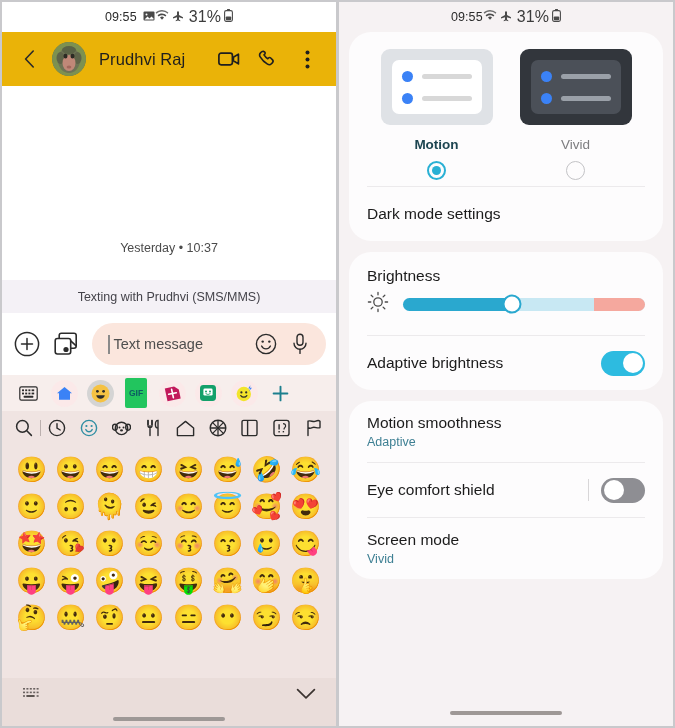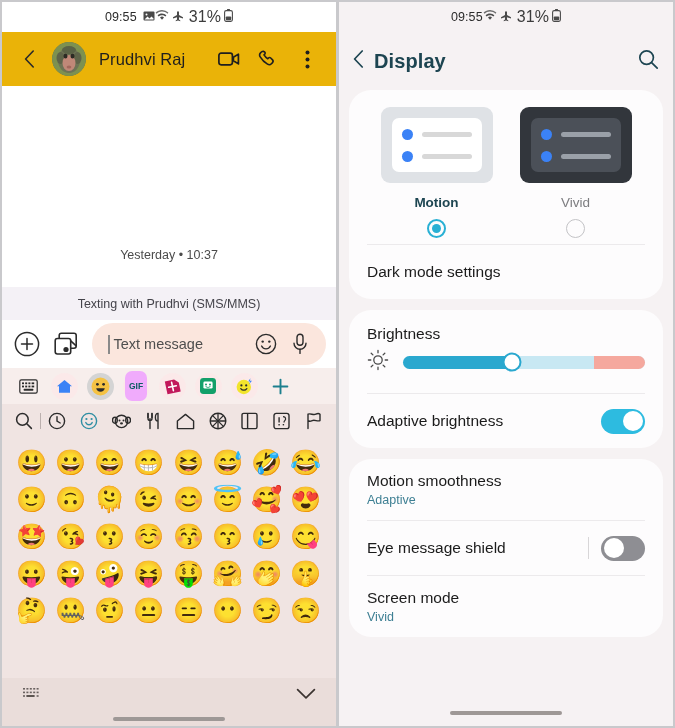--- a/index.html
+++ b/index.html
@@ -59,21 +59,21 @@
     text-align: center; font-size: 12.5px; color: #4b4b4b;
   }
   .sms-banner {
     position: absolute; left: 0; right: 0; bottom: 0;
     background: #f4f1f6; height: 33px;
     display: flex; align-items: center; justify-content: center;
     font-size: 12.5px; color: #44434a;
   }
 
   .compose-row {
-    height: 48px; background: #fff; display: flex;
+    height: 62px; background: #fff; display: flex;
     align-items: center; padding: 0 10px; gap: 10px;
   }
   .compose-icon {
     width: 30px; height: 30px; flex: none;
     display: flex; align-items: center; justify-content: center;
   }
   .textfield {
     flex: 1; height: 42px; border-radius: 21px;
     background: #fbe6dd; display: flex; align-items: center;
     padding: 0 14px 0 16px; gap: 10px; position: relative;
@@ -375,21 +375,21 @@
           <svg width="19" height="19" viewBox="0 0 19 19">
               <circle cx="9.5" cy="9.5" r="9" fill="#f5c243"></circle>
               <circle cx="6.4" cy="7.3" r="1.4" fill="#2b2b2b"></circle>
               <circle cx="12.6" cy="7.3" r="1.4" fill="#2b2b2b"></circle>
               <path d="M5.2 11.2h8.6a4.4 4.4 0 01-8.6 0z" fill="#2b2b2b"></path>
             </svg>
         </div>
       </div>
       <div class="kbt-item">
         <div class="kbt-circle" style="background:#fbe9e9;">
-          <span style="background:#f0abfc;color:#0c5c62;font-size:8.5px;font-weight:bold;padding:10px 4px;border-radius:7px;font-family:'Liberation Sans',sans-serif;">GIF</span>
+          <span style="background:#22c55e;color:#0c5c62;font-size:8.5px;font-weight:bold;padding:10px 4px;border-radius:2px;font-family:'Liberation Sans',sans-serif;">GIF</span>
         </div>
       </div>
       <div class="kbt-item">
         <div class="kbt-circle" style="background:#fbe9e9;">
           <svg width="19" height="19" viewBox="0 0 19 19">
               <path d="M3 3h9.5L16.5 7v9H3z" fill="#c2185b" transform="rotate(-12 9.5 9.5)"></path>
               <path d="M9.5 5.2v8.6M5.6 9.5h7.8" stroke="#fff" stroke-width="1.6" stroke-linecap="round" transform="rotate(-12 9.5 9.5)"></path>
             </svg>
         </div>
       </div>
@@ -590,34 +590,20 @@
         <span>
           <svg width="9" height="13" viewBox="0 0 9 13">
               <rect x="3" y="0" width="3" height="1.4" rx="0.5" fill="#4a4a4a"></rect>
               <rect x="0.6" y="1.6" width="7.8" height="10.8" rx="1.6" fill="none" stroke="#4a4a4a" stroke-width="1.1"></rect>
               <rect x="1.8" y="7.5" width="5.4" height="3.8" rx="0.8" fill="#4a4a4a"></rect>
             </svg>
         </span>
       </div>
     </div>
 
-    <div class="settings-header">
-      <div>
-        <svg width="11" height="18" viewBox="0 0 11 18">
-            <path d="M9.2 1L1.6 9l7.6 8" stroke="#1d4551" stroke-width="1.7" fill="none" stroke-linecap="round" stroke-linejoin="round"></path>
-          </svg>
-      </div>
-      <div class="sh-title">Display</div>
-      <div>
-        <svg width="21" height="21" viewBox="0 0 21 21">
-            <circle cx="8.6" cy="8.6" r="6.8" fill="none" stroke="#1d4551" stroke-width="1.7"></circle>
-            <path d="M13.6 13.6l5.6 5.6" stroke="#1d4551" stroke-width="1.7" stroke-linecap="round"></path>
-          </svg>
-      </div>
-    </div>
 
     <div class="settings-body">
 
       <div class="card">
         <div class="theme-row">
           <div class="theme-col">
             <div class="theme-thumb thumb-light">
               <div class="thumb-inner ti-light">
                 <div class="thumb-line">
                   <div class="dot"></div>
@@ -685,21 +671,21 @@
 
       <div class="card">
         <div class="row">
           <div>
             <div class="row-label">Motion smoothness</div>
             <div class="row-sub">Adaptive</div>
           </div>
         </div>
         <div class="sep"></div>
         <div class="row">
-          <div class="row-label">Eye message shield</div>
+          <div class="row-label">Eye comfort shield</div>
           <div class="toggle-wrap">
             <div class="tg-divider"></div>
             <div class="toggle tg-off">
               <div class="tg-knob"></div>
             </div>
           </div>
         </div>
         <div class="sep"></div>
         <div class="row">
           <div>

